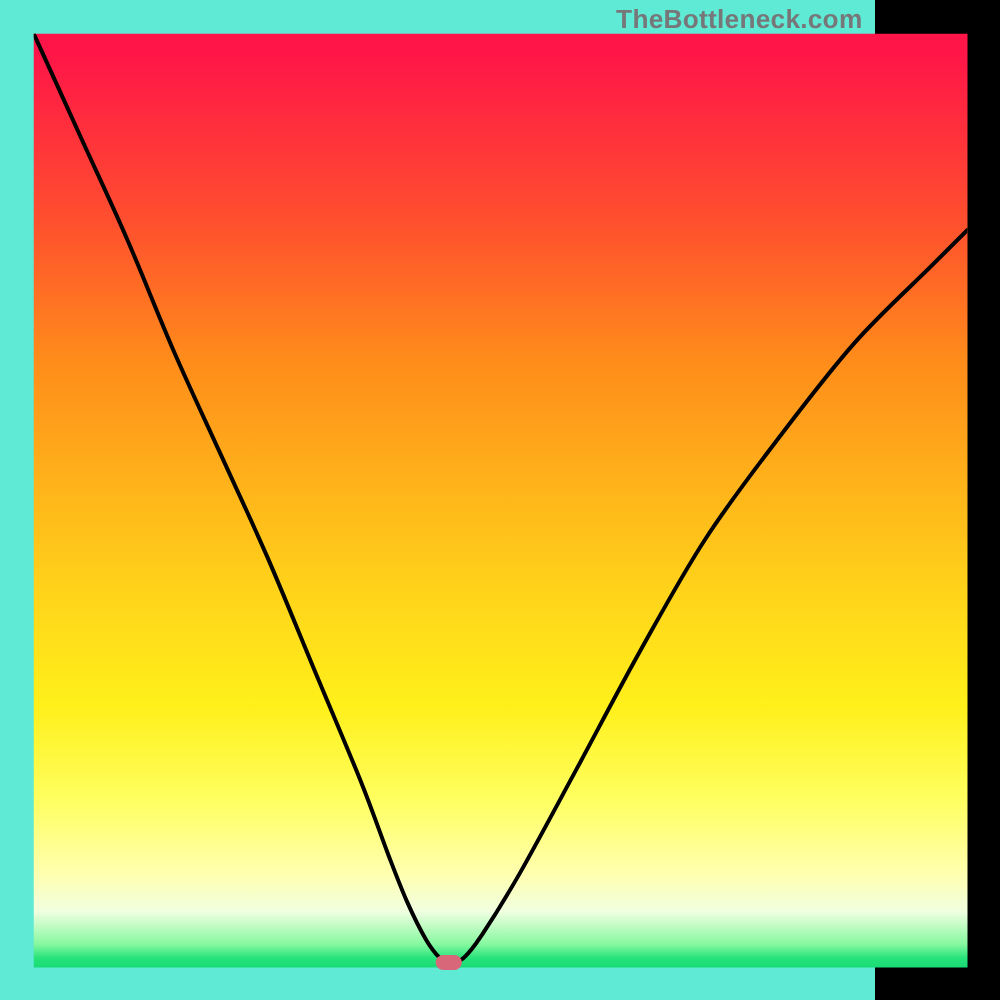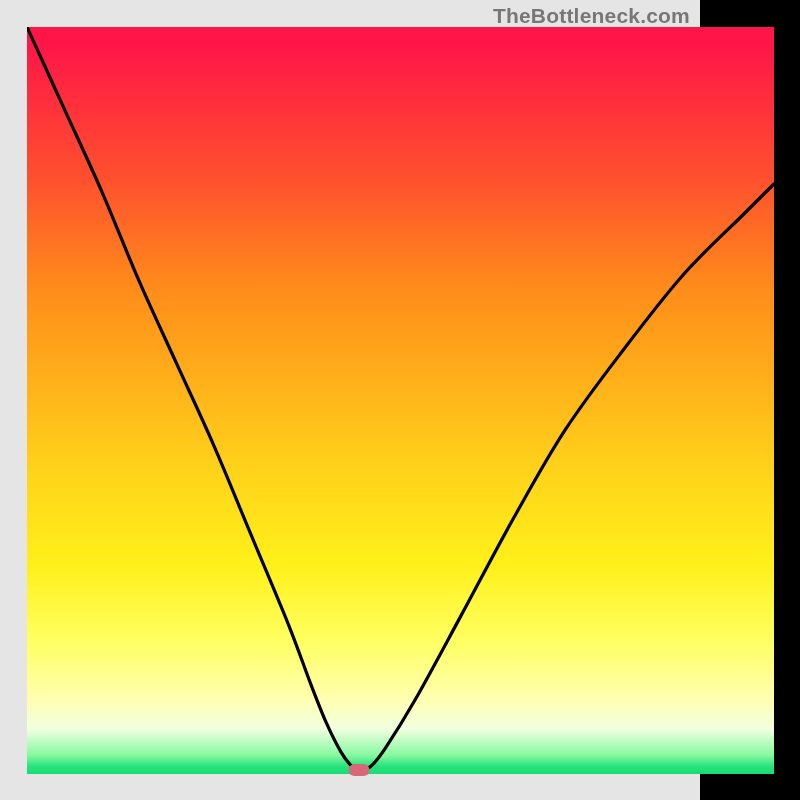--- a/index.html
+++ b/index.html
@@ -1,20 +1,20 @@
 <!DOCTYPE html>
 <html><head>
 <meta charset="utf-8">
 <style>
   * { margin: 0; padding: 0; box-sizing: border-box; }
   html, body { width: 800px; height: 800px; overflow: hidden; background: #000; }
   .frame {
     width: 700px;
     height: 800px;
-    background: #e5e5e5;
+    background: #5eead4;
     position: relative;
   }
   .plot {
     position: absolute;
     left: 27px;
     top: 27px;
     width: 747px;
     height: 747px;
     background: linear-gradient(to bottom,
       #ff1548 0%,

